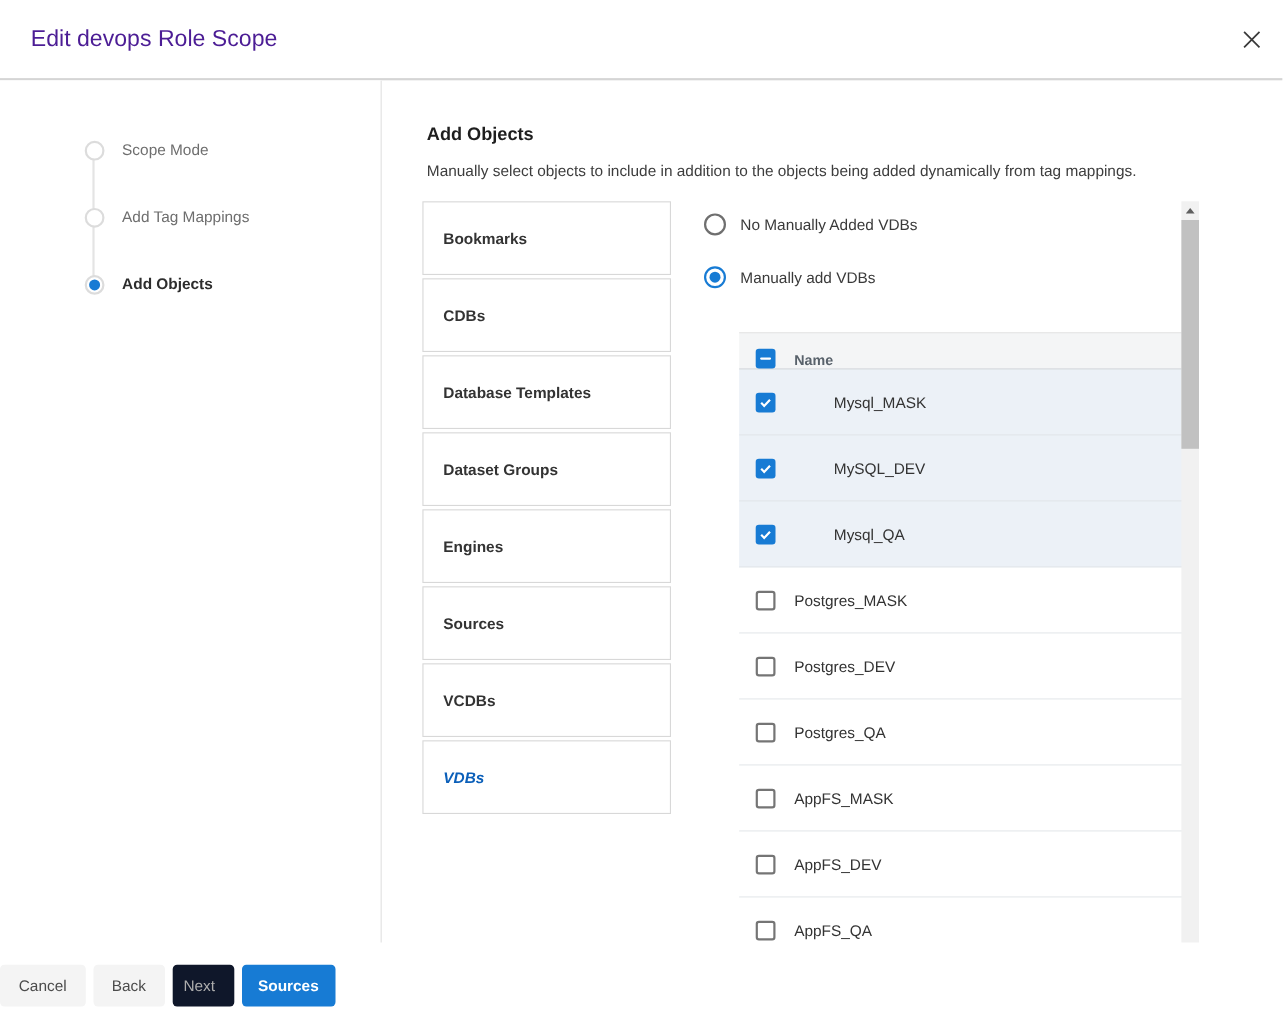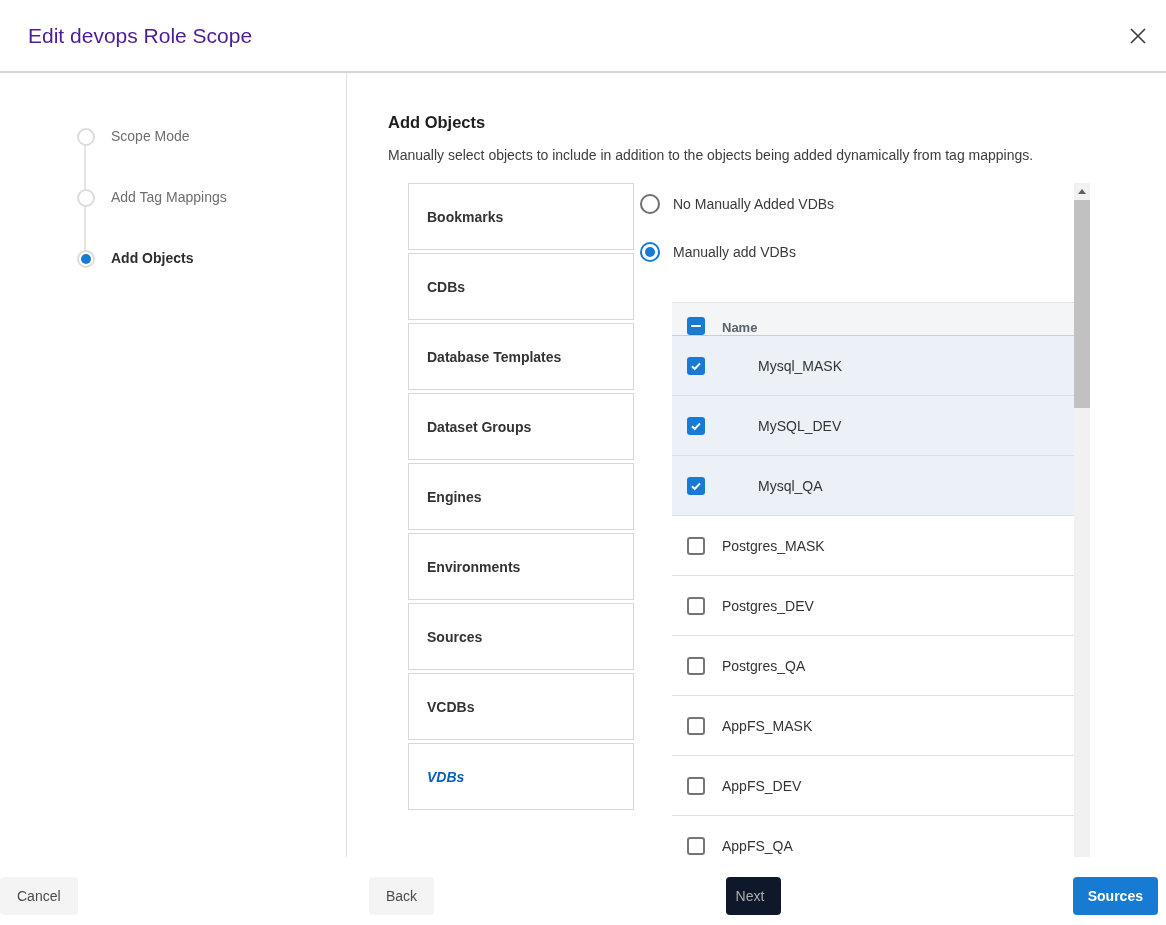--- a/index.html
+++ b/index.html
@@ -28,21 +28,21 @@
   .step .dot { width:10px; height:10px; border-radius:50%; background:transparent; }
   .step.active .dot { background:var(--accent); }
   .step-label { margin-left:16px; font-size:14px; color:#6e6e6e; white-space:nowrap; }
   .step.active .step-label { color:#2d2d2d; font-weight:700; }
 
   
   .main-heading { position:absolute; left:388px; top:40px; font-size:16.5px; font-weight:700; color:#1e1e1e; }
   .main-desc { position:absolute; left:388px; top:74px; font-size:14px; color:#3d3d3d; white-space:nowrap; }
 
   
-  .category-list { position:absolute; left:408px; top:110px; width:226px; }
+  .category-list { position:absolute; left:384px; top:110px; width:226px; }
   .category-item { box-sizing:border-box; width:226px; height:67px; border:1px solid #d8d8d8;
     background:#fff; margin-bottom:3px; display:flex; align-items:center; padding-left:18px;
     font-size:14px; font-weight:700; color:#333; cursor:pointer; }
   .category-item.selected { color:var(--link);font-style:italic; }
 
   
   .radio-group { position:absolute; left:640px; top:121px; }
   .radio-row { display:flex; align-items:center; height:20px; margin-bottom:28px; cursor:pointer; }
   .radio { width:20px; height:20px; border-radius:50%; border:2px solid #6f6f6f; box-sizing:border-box;
     background:#fff; display:flex; align-items:center; justify-content:center; flex:none; }
@@ -68,21 +68,21 @@
 
   
   .scrollbar { position:absolute; left:1074px; top:110px; width:16px; height:674px; background:#f1f1f1; }
   .scroll-up { height:17px; display:flex; align-items:center; justify-content:center; cursor:pointer; }
   .tri-up { width:0; height:0; border-left:4px solid transparent; border-right:4px solid transparent;
     border-bottom:5px solid #5f5f5f; }
   .scroll-thumb { position:absolute; top:17px; left:0; width:16px; height:208px; background:#c1c1c1; cursor:pointer; }
 
   
   .footer { position:absolute; top:877px; left:0; width:1166px; height:38px; display:flex;
-    justify-content:space-between; gap:7px; padding-right:8px; box-sizing:border-box; }
+    justify-content:flex-start; gap:7px; padding-right:8px; box-sizing:border-box; }
   .btn { height:38px; border:none; border-radius:4px; font-size:14px; padding:0 17px;
     font-family:inherit; cursor:pointer; }
   .btn.secondary { background:#f4f4f4; color:#4b4b4b; }
   .btn.disabled { background:#0f172a; color:#adadad; cursor:default;padding-left:10px; }
   .btn.primary { background:var(--accent); color:#fff; font-weight:600; padding:0 15px; }
 </style>
 </head>
 <body>
 
 <div class="modal-header">
@@ -133,23 +133,20 @@
       <div class="category-item">
         <span>Database Templates</span>
       </div>
       <div class="category-item">
         <span>Dataset Groups</span>
       </div>
       <div class="category-item">
         <span>Engines</span>
       </div>
       <div class="category-item">
-        <span>Environments</span>
-      </div>
-      <div class="category-item">
         <span>Sources</span>
       </div>
       <div class="category-item">
         <span>VCDBs</span>
       </div>
       <div class="category-item selected">
         <span>VDBs</span>
       </div>
     </div>
 

